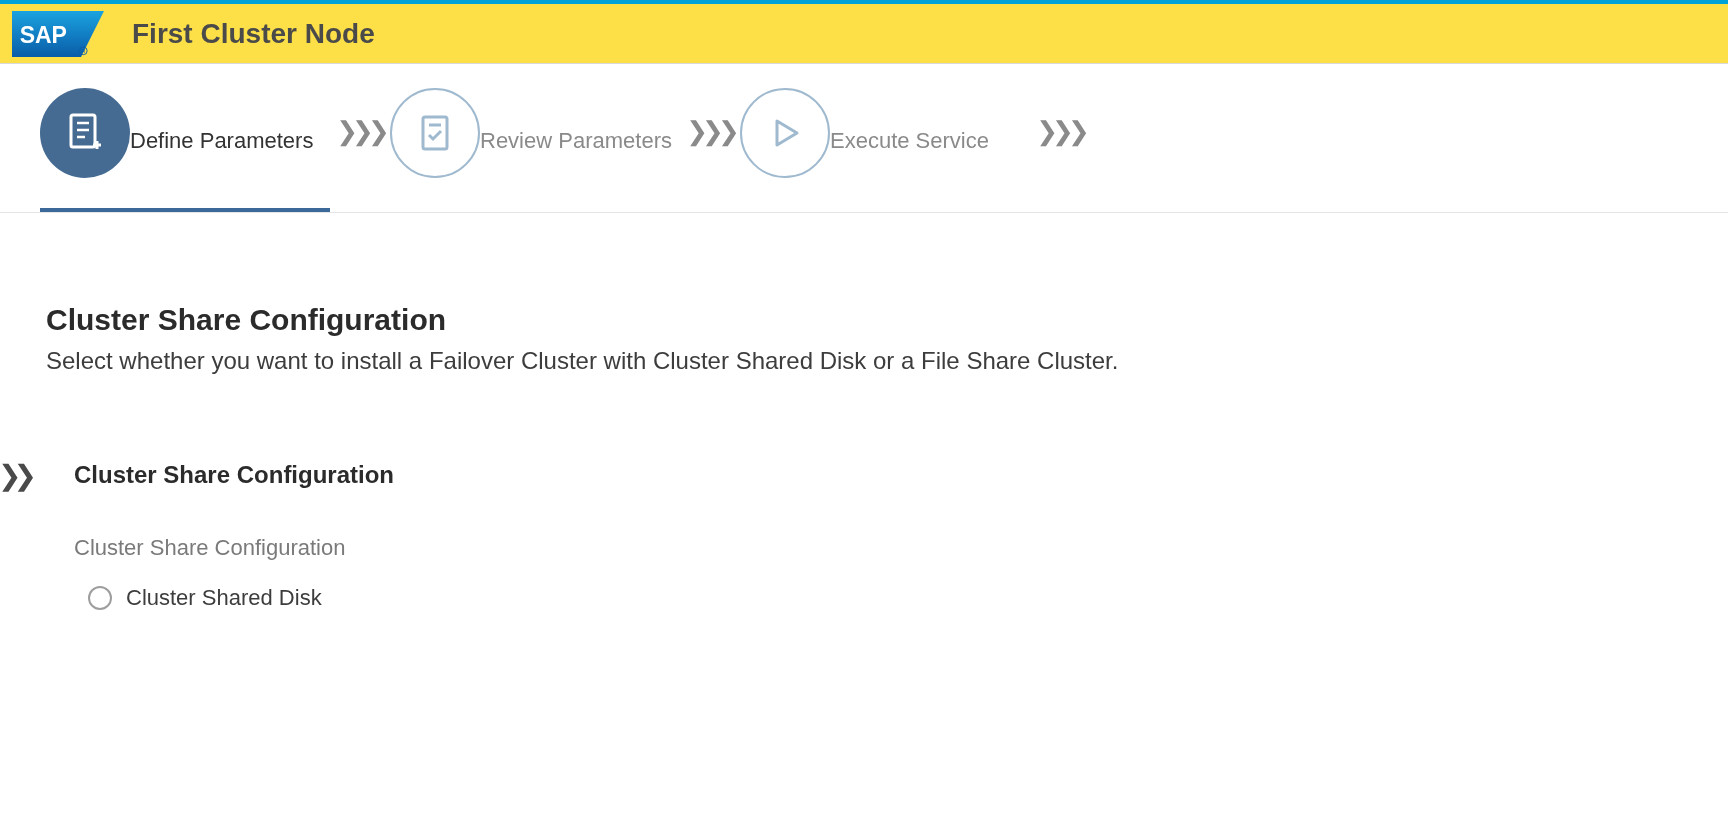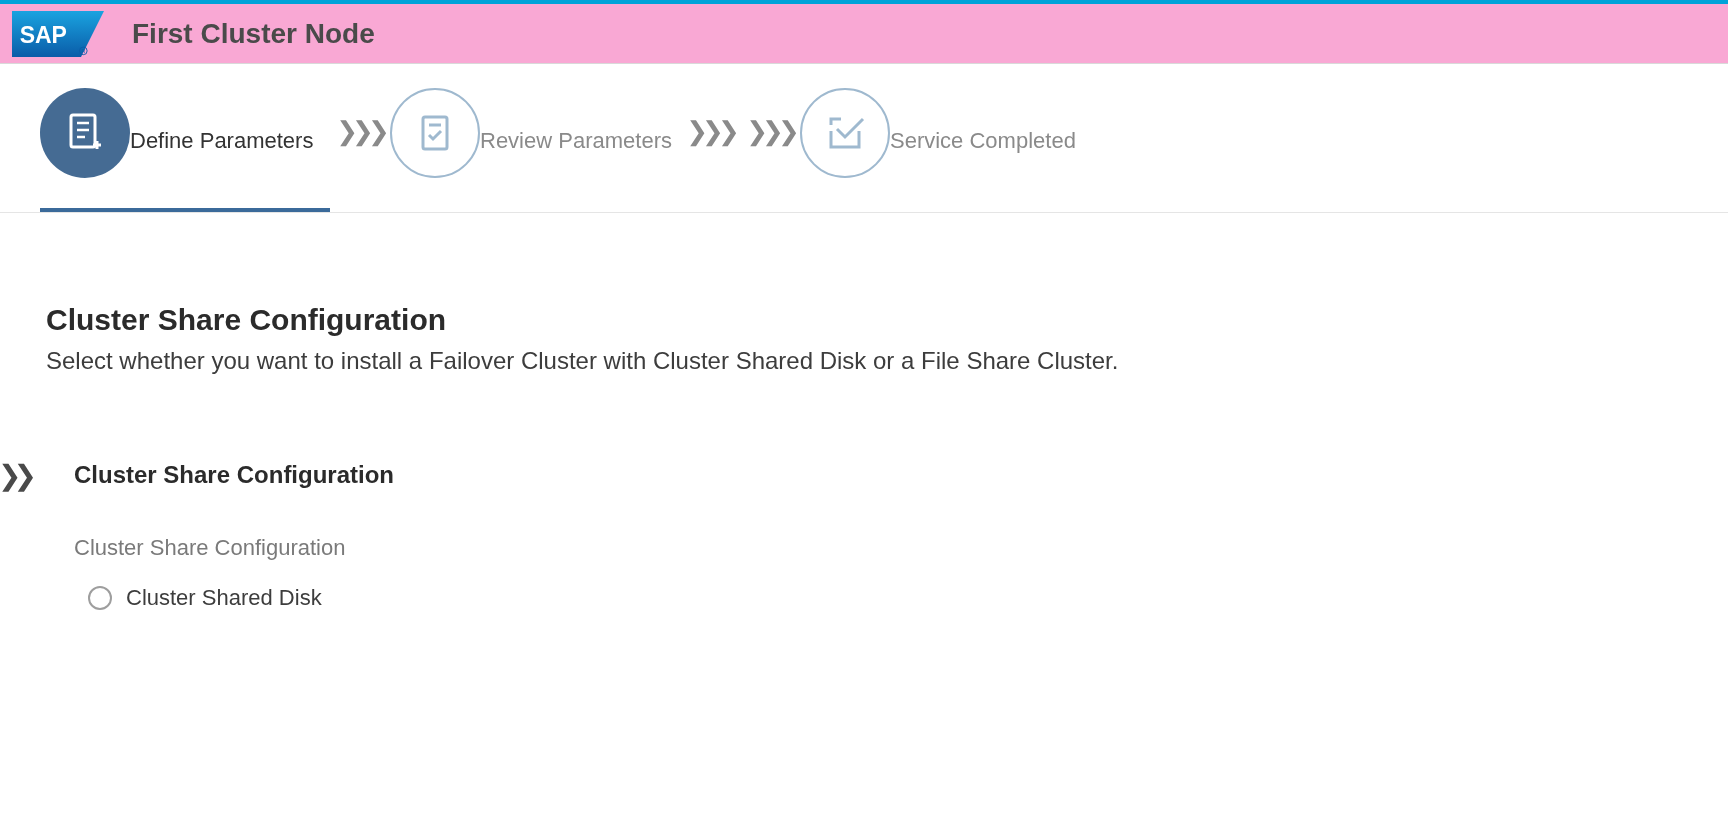--- a/index.html
+++ b/index.html
@@ -12,21 +12,21 @@
     overflow: hidden;
   }
   .top-accent {
     height: 4px;
     background: #00a3d9;
   }
   .header {
     display: flex;
     align-items: center;
     height: 60px;
-    background: #f9a8d4;
+    background: #fde047;
     border-bottom: 1px solid #d9d9d9;
     padding-left: 12px;
   }
   .sap-logo {
     height: 46px;
     width: auto;
     margin-right: 28px;
   }
   .page-title {
     font-size: 28px;
@@ -183,33 +183,31 @@
         <rect x="10" y="6" width="24" height="32" rx="2" fill="none" stroke="#9fb9cf" stroke-width="3"></rect>
         <line x1="16" y1="14" x2="28" y2="14" stroke="#9fb9cf" stroke-width="3"></line>
         <polyline points="16,24 20,28 28,20" fill="none" stroke="#9fb9cf" stroke-width="3"></polyline>
       </svg>
     </div>
     <div class="step-label">Review Parameters</div>
   </div>
 
   <div class="chevrons">❯❯❯</div>
 
-
-  <div class="chevrons">❯❯❯</div>
-
   <div class="step inactive">
     <div class="step-circle">
-      <svg width="44" height="44" viewBox="0 0 44 44">
-        <polyline points="8,20 8,36 36,36 36,20" fill="none" stroke="#9fb9cf" stroke-width="3"></polyline>
-        <polyline points="8,14 8,8 18,8" fill="none" stroke="#9fb9cf" stroke-width="3"></polyline>
-        <polyline points="14,18 22,26 40,8" fill="none" stroke="#9fb9cf" stroke-width="3"></polyline>
+      <svg width="40" height="40" viewBox="0 0 40 40">
+        <polygon points="12,8 32,20 12,32" fill="none" stroke="#9fb9cf" stroke-width="3" stroke-linejoin="round"></polygon>
       </svg>
     </div>
-    <div class="step-label">Service Completed</div>
-  </div>
+    <div class="step-label">Execute Service</div>
+  </div>
+
+  <div class="chevrons">❯❯❯</div>
+
 </div>
 
 <div class="content">
   <div class="expand-handle">❯❯</div>
 
   <h1 class="section-title">Cluster Share Configuration</h1>
   <p class="section-desc">Select whether you want to install a Failover Cluster with Cluster Shared Disk or a File Share Cluster.</p>
 
   <div class="subsection">
     <h2 class="sub-title">Cluster Share Configuration</h2>

